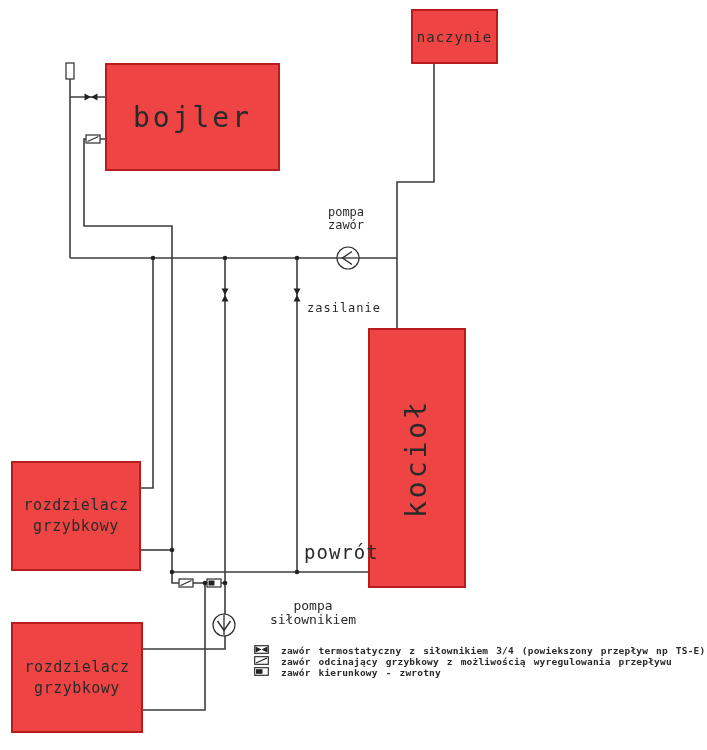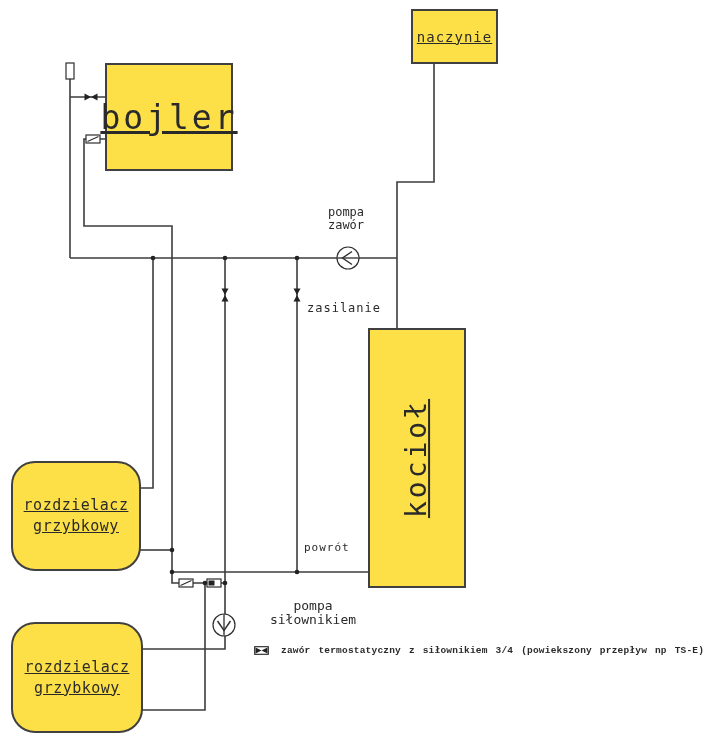--- a/index.html
+++ b/index.html
@@ -6,37 +6,37 @@
   .stage{
     position:relative;width:707px;height:750px;background:#fff;
     font-family:"DejaVu Sans Mono", monospace;color:#2a2a2a;overflow:hidden;
   }
   .stage svg{position:absolute;left:0;top:0;}
   .pipe{stroke:#3d3d3d;stroke-width:1.6;fill:none;}
   .sym-stroke{stroke:#2e2e2e;stroke-width:1.2;fill:#fff;}
   .sym-fill{fill:#222;stroke:none;}
   .dot{fill:#222;stroke:none;}
   .box{
-    position:absolute;box-sizing:border-box;border:2px solid #404040;background:#fde047;
-    display:flex;align-items:center;justify-content:center;text-align:center;text-decoration:underline;
+    position:absolute;box-sizing:border-box;border:2px solid #b91c1c;background:#ef4444;
+    display:flex;align-items:center;justify-content:center;text-align:center;
   }
-  .box-bojler{left:105px;top:63px;width:128px;height:108px;font-size:33px;letter-spacing:3px;}
+  .box-bojler{left:105px;top:63px;width:175px;height:108px;font-size:28px;letter-spacing:3px;}
   .box-naczynie{left:411px;top:9px;width:87px;height:55px;font-size:14px;letter-spacing:1px;}
   .box-kociol{left:368px;top:328px;width:98px;height:260px;font-size:28px;}
   .box-kociol .rot{transform:rotate(-90deg);white-space:nowrap;letter-spacing:3px;}
-  .box-rozdz{font-size:15px;line-height:21px;letter-spacing:0.5px;border-radius:24px;}
+  .box-rozdz{font-size:15px;line-height:21px;letter-spacing:0.5px;}
   .box-grzejniki{left:11px;top:461px;width:130px;height:110px;}
   .box-podlogowe{left:11px;top:622px;width:132px;height:111px;}
   .lbl{position:absolute;white-space:nowrap;}
   .lbl-pompa-glowna{left:314px;top:206px;width:64px;text-align:center;font-size:12px;line-height:13px;}
   .lbl-zasilanie{left:307px;top:301px;font-size:12px;letter-spacing:1px;}
-  .lbl-powrot{left:304px;top:541px;font-size:11px;letter-spacing:1px;}
+  .lbl-powrot{left:304px;top:541px;font-size:19px;letter-spacing:1px;}
   .lbl-pompa-podl{left:254px;top:599px;width:118px;text-align:center;font-size:13px;line-height:14px;}
   .legend{position:absolute;left:254px;top:645px;}
-  .legend-row{display:flex;align-items:center;margin-bottom:1px;height:10px;font-family:Liberation Mono, monospace;}
+  .legend-row{display:flex;align-items:flex-start;margin-bottom:1px;height:10px;}
   .legend-row svg{position:static;margin-right:12px;flex:0 0 auto;}
   .legend-text{font-size:9.5px;font-weight:bold;letter-spacing:0.2px;word-spacing:2px;white-space:nowrap;}
 </style>
 </head>
 <body>
 
 <div class="stage">
 
   <svg width="707" height="750" viewBox="0 0 707 750">
 
@@ -148,15 +148,29 @@
 
   <div class="legend">
     <div class="legend-row">
       <svg width="15" height="9" viewBox="0 0 15 9">
         <rect x="0.7" y="0.7" width="13.6" height="7.6" fill="#fff" stroke="#222" stroke-width="1.1"></rect>
         <polygon points="1.5,1.5 1.5,7.5 7.5,4.5" fill="#222"></polygon>
         <polygon points="13.5,1.5 13.5,7.5 7.5,4.5" fill="#222"></polygon>
       </svg>
       <span class="legend-text">zawór termostatyczny z siłownikiem 3/4 (powiekszony przepływ np TS-E)</span>
     </div>
+    <div class="legend-row">
+      <svg width="15" height="9" viewBox="0 0 15 9">
+        <rect x="0.7" y="0.7" width="13.6" height="7.6" fill="#fff" stroke="#222" stroke-width="1.1"></rect>
+        <line x1="2" y1="7" x2="13" y2="2" stroke="#222" stroke-width="1.2"></line>
+      </svg>
+      <span class="legend-text">zawór odcinający grzybkowy z możliwością wyregulowania przepływu</span>
+    </div>
+    <div class="legend-row">
+      <svg width="15" height="9" viewBox="0 0 15 9">
+        <rect x="0.7" y="0.7" width="13.6" height="7.6" fill="#fff" stroke="#222" stroke-width="1.1"></rect>
+        <rect x="2" y="2.2" width="6.5" height="4.6" fill="#222"></rect>
+      </svg>
+      <span class="legend-text">zawór kierunkowy - zwrotny</span>
+    </div>
   </div>
 
 </div>
 
 </body></html>

